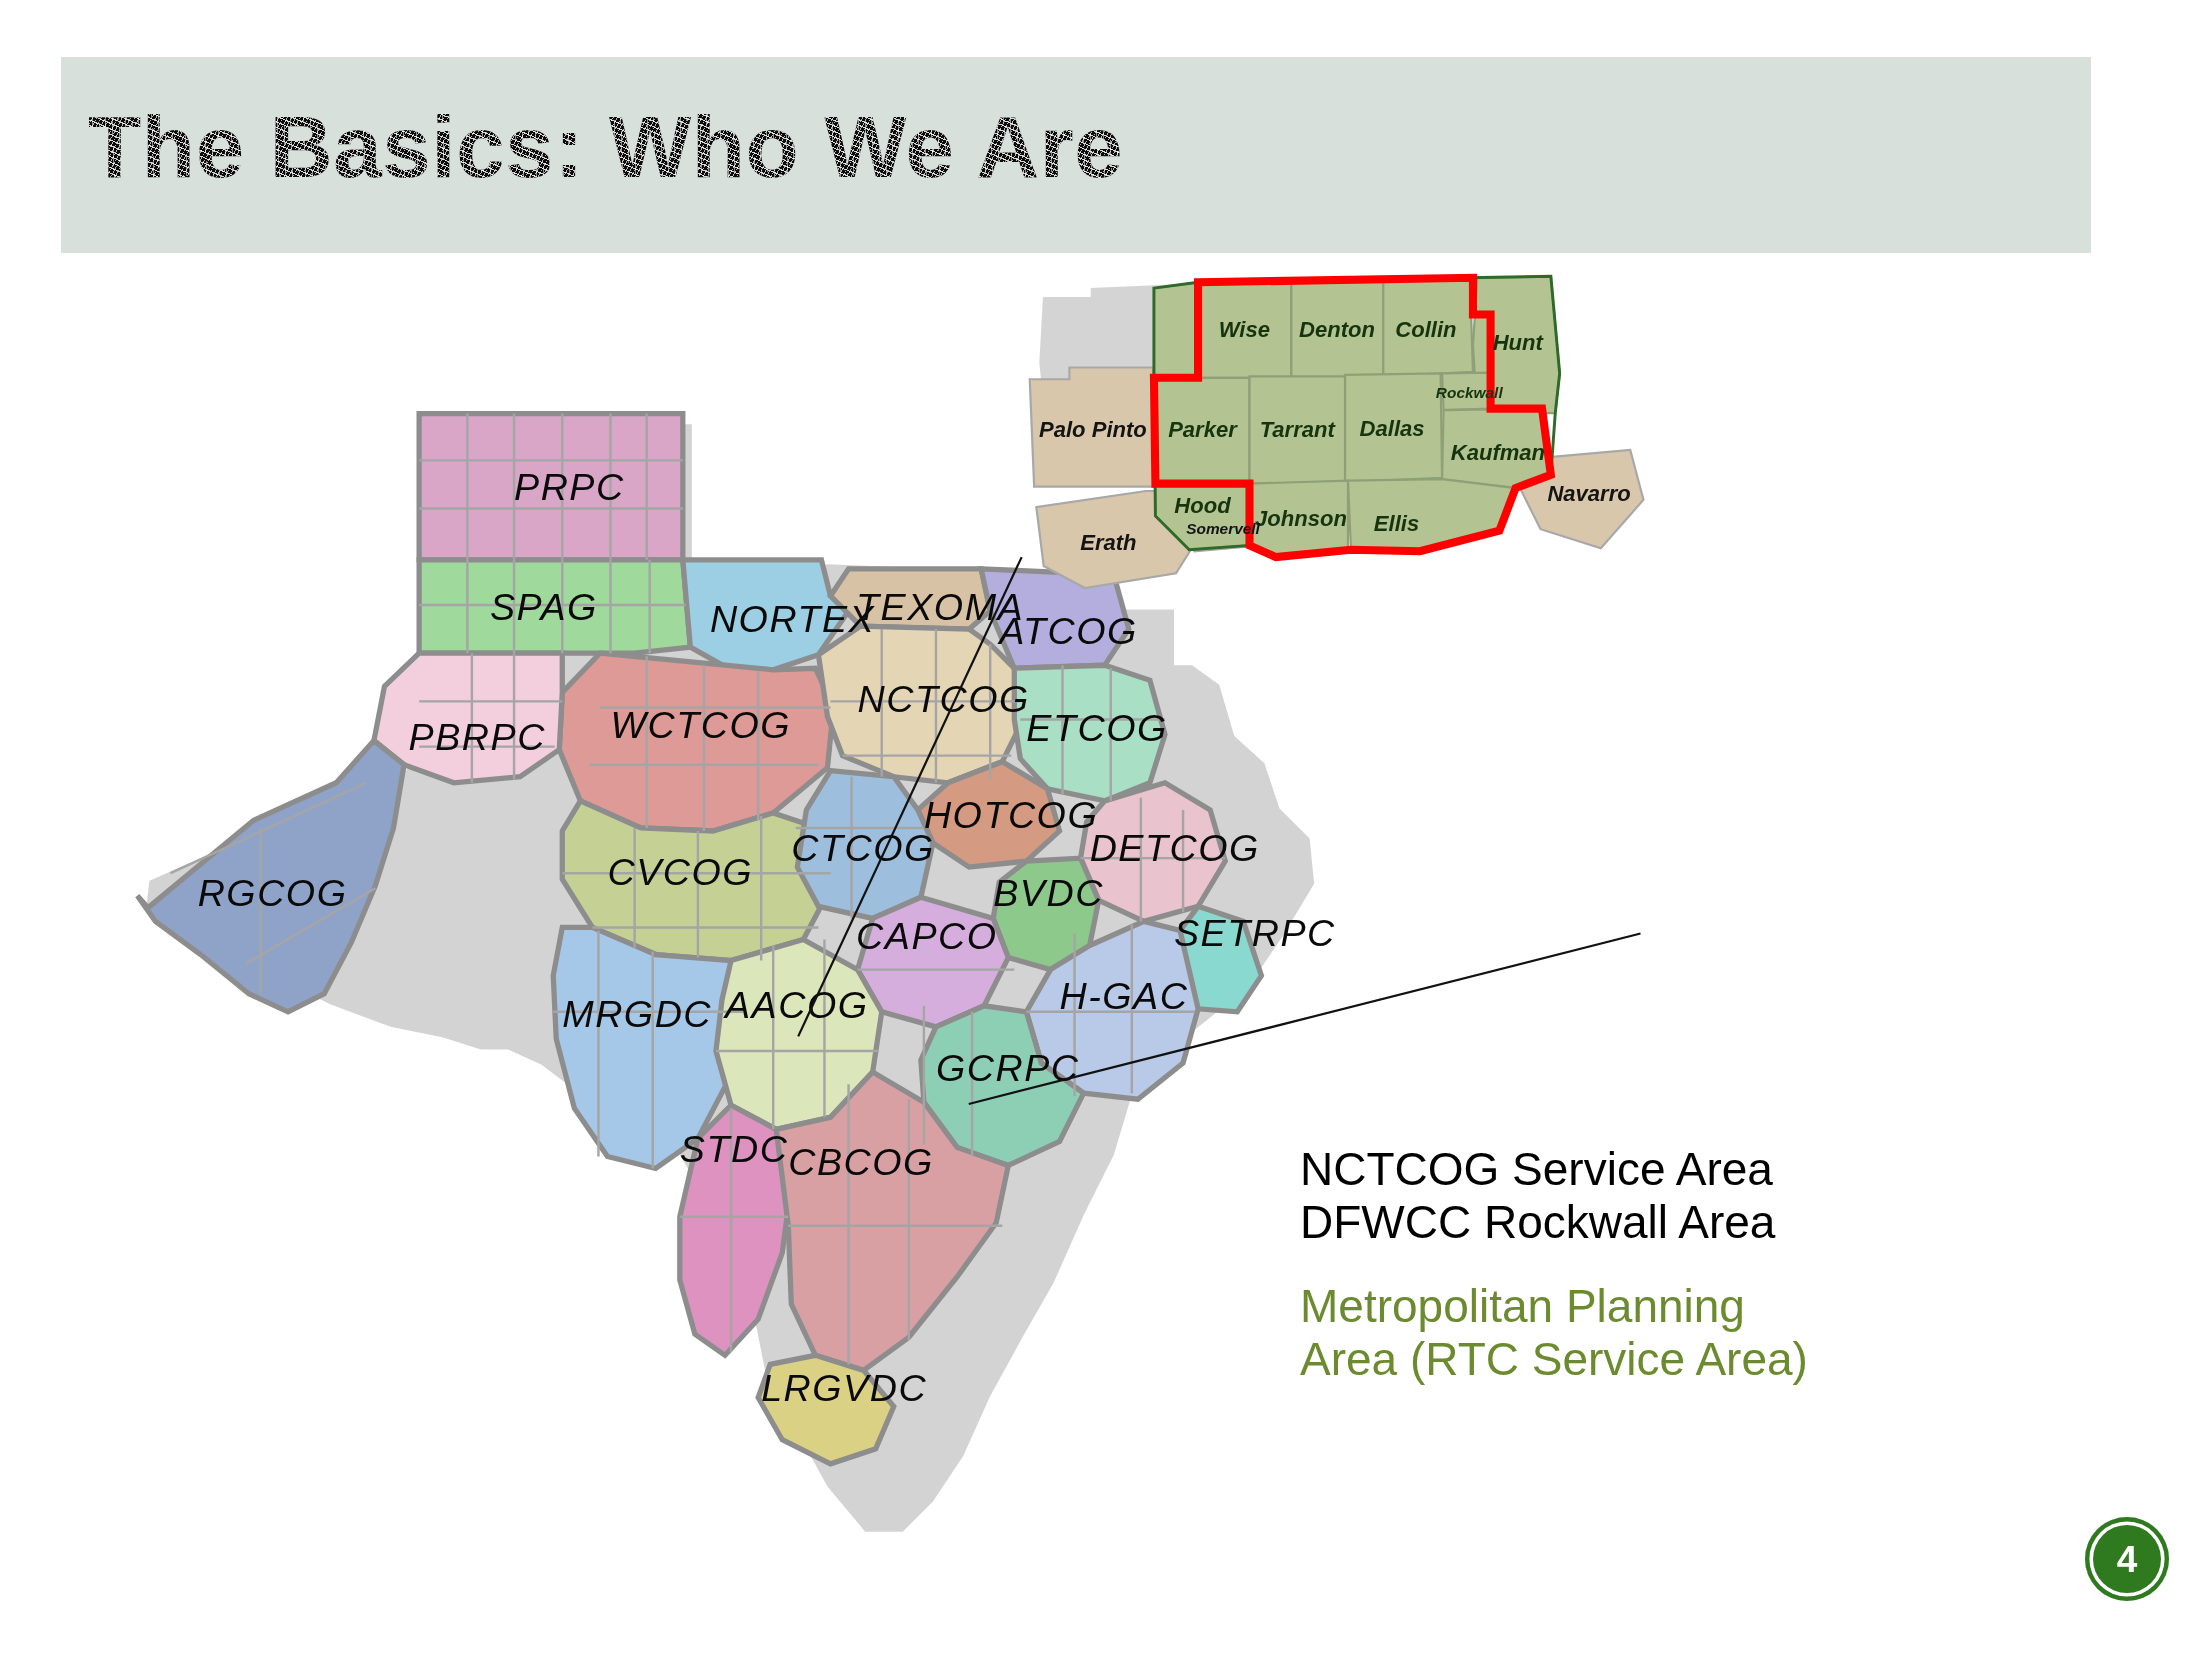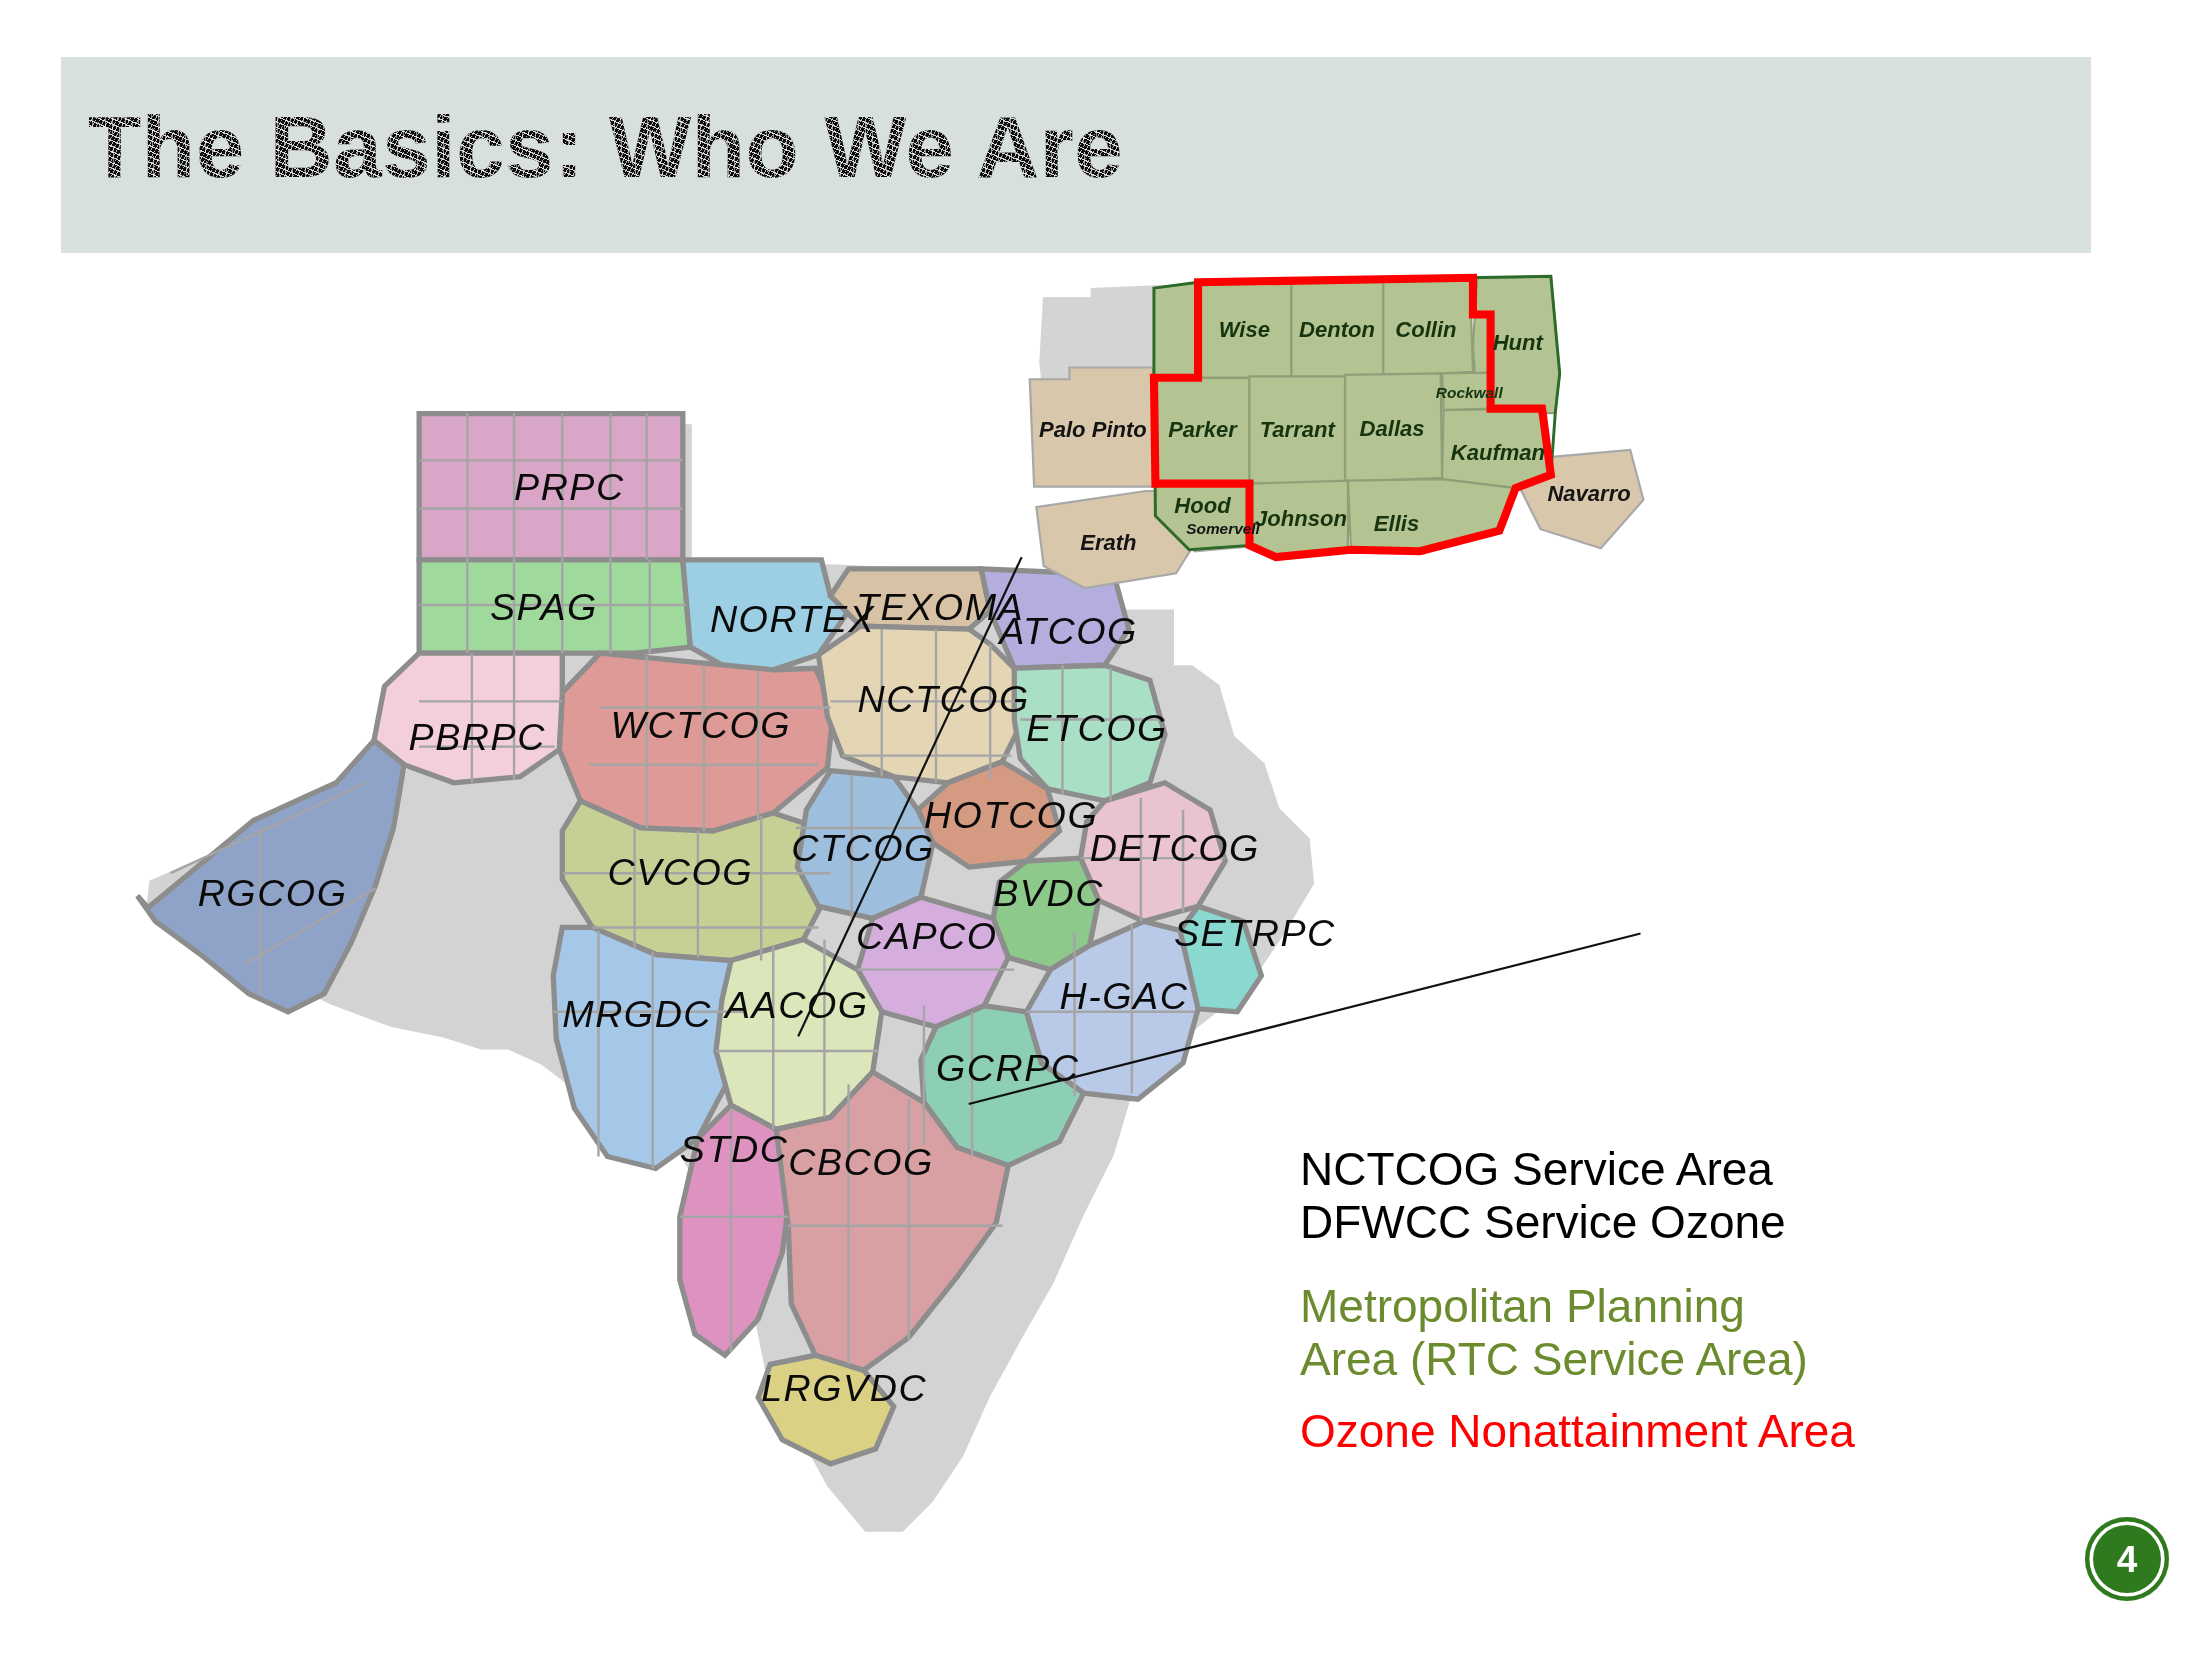--- a/index.html
+++ b/index.html
@@ -259,27 +259,24 @@
       <text class="cnty-lbl cnty-lbl-tan cnty-lbl-sm" text-anchor="middle" x="1664" y="376">Somervell</text>
       <text class="cnty-lbl cnty-lbl-tan" text-anchor="middle" x="2162" y="332">Navarro</text>
     </g>
   </g>
 </svg>
 </div>
 
 <div id="legend">
   <div class="lg-blk-group">
     <div class="legend-line lg-black">NCTCOG Service Area</div>
-    <div class="legend-line lg-black">DFWCC Service Ozone</div>
+    <div class="legend-line lg-black">DFWCC Rockwall Area</div>
   </div>
   <div class="lg-grn-group">
     <div class="legend-line lg-green">Metropolitan Planning</div>
     <div class="legend-line lg-green">Area (RTC Service Area)</div>
   </div>
-  <div>
-    <div class="legend-line lg-red">Ozone Nonattainment Area</div>
-  </div>
 </div>
 
 <div id="page-badge">
   <span id="page-badge-number">4</span>
 </div>
 
 
 </body></html>

